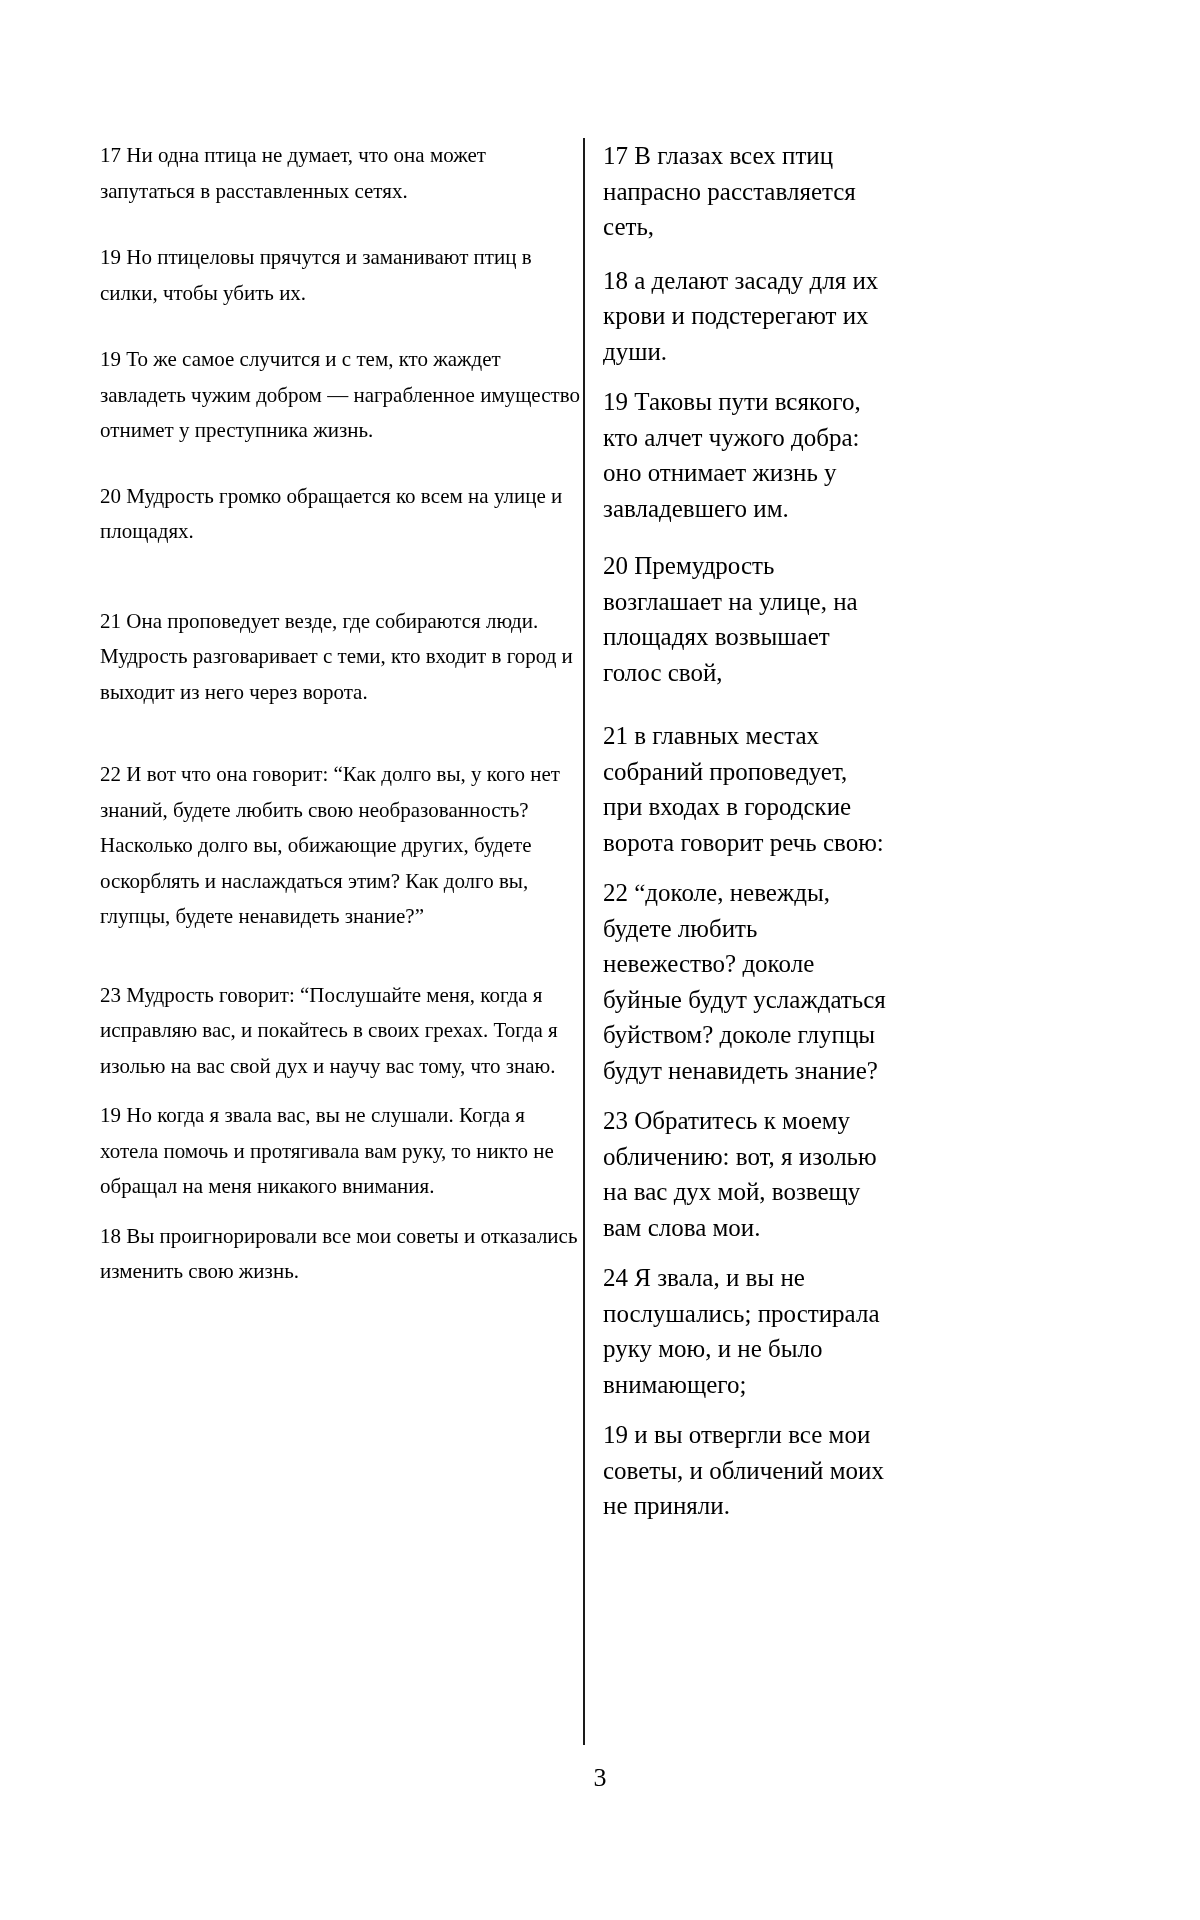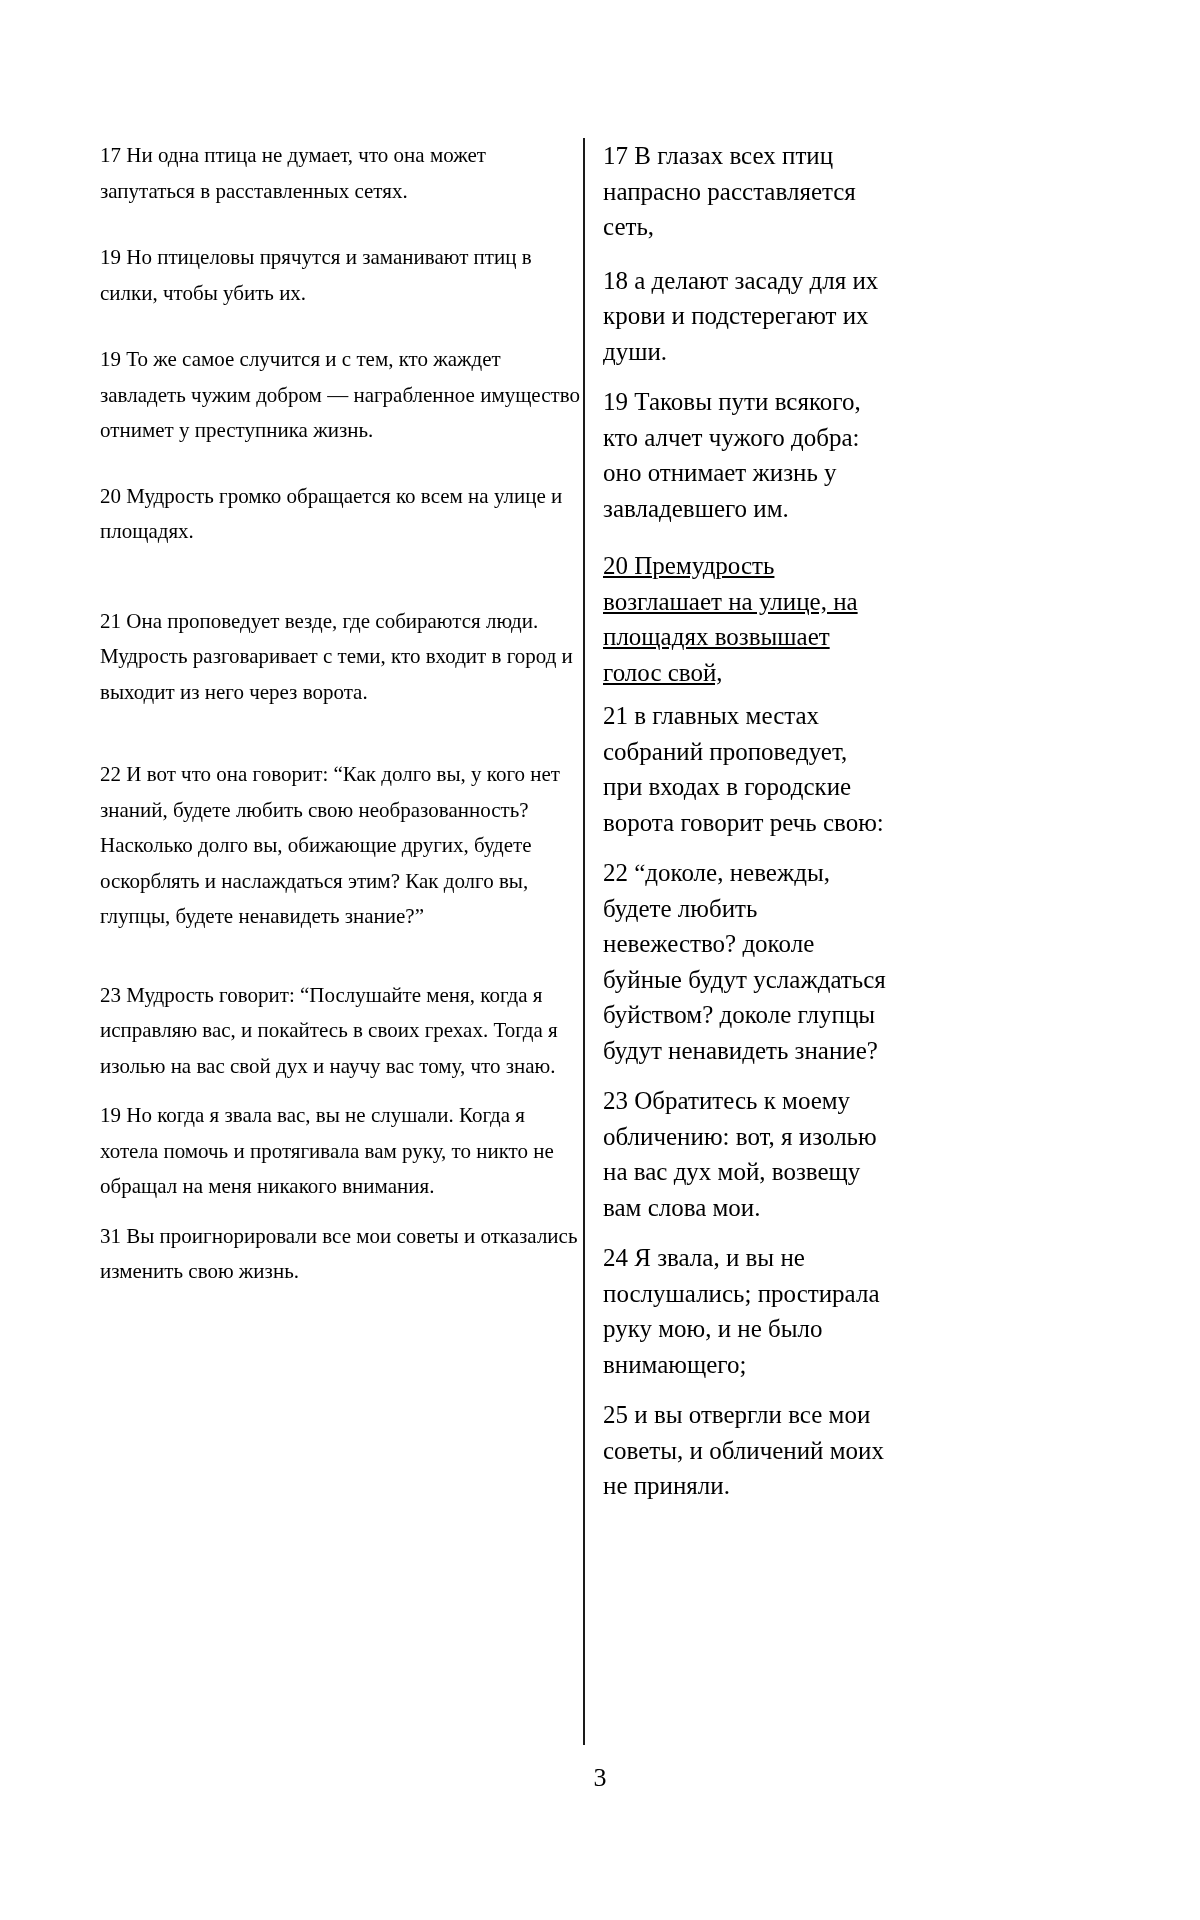--- a/index.html
+++ b/index.html
@@ -80,21 +80,21 @@
   .col-left .v20 { margin-bottom: 54px; }
   .col-left .v21 { margin-bottom: 47px; }
   .col-left .v22 { margin-bottom: 43px; }
   .col-left .v23 { margin-bottom: 14px; }
   .col-left .v24 { margin-bottom: 14px; }
   .col-left .v25 { margin-bottom: 0; }
 
   .col-right .v17 { }
   .col-right .v18 { margin-bottom: 15px; }
   .col-right .v19 { margin-bottom: 22px; }
-  .col-right .v20 { margin-bottom: 8px; text-decoration: underline; }
+  .col-right .v20 { margin-bottom: 28px; }
   .col-right .v21 { margin-bottom: 15px; }
   .col-right .v22 { margin-bottom: 15px; }
   .col-right .v23 { margin-bottom: 15px; }
   .col-right .v24 { margin-bottom: 15px; }
   .col-right .v25 { margin-bottom: 0; }
 
   .page-number {
     position: absolute;
     left: 0;
     top: 1763px;
@@ -113,34 +113,34 @@
 
     <div class="col-left">
       <p class="verse v17">17 Ни одна птица не думает, что она может запутаться в расставленных сетях.</p>
       <p class="verse v18">19 Но птицеловы прячутся и заманивают птиц в силки, чтобы убить их.</p>
       <p class="verse v19">19 То же самое случится и с тем, кто жаждет завладеть чужим добром — награбленное имущество отнимет у преступника жизнь.</p>
       <p class="verse v20">20 Мудрость громко обращается ко всем на улице и площадях.</p>
       <p class="verse v21">21 Она проповедует везде, где собираются люди. Мудрость разговаривает с теми, кто входит в город и выходит из него через ворота.</p>
       <p class="verse v22">22 И вот что она говорит: “Как долго вы, у кого нет знаний, будете любить свою необразованность? Насколько долго вы, обижающие других, будете оскорблять и наслаждаться этим? Как долго вы, глупцы, будете ненавидеть знание?”</p>
       <p class="verse v23">23 Мудрость говорит: “Послушайте меня, когда я исправляю вас, и покайтесь в своих грехах. Тогда я изолью на вас свой дух и научу вас тому, что знаю.</p>
       <p class="verse v24">19 Но когда я звала вас, вы не слушали. Когда я хотела помочь и протягивала вам руку, то никто не обращал на меня никакого внимания.</p>
-      <p class="verse v25">31 Вы проигнорировали все мои советы и отказались изменить свою жизнь.</p>
+      <p class="verse v25">18 Вы проигнорировали все мои советы и отказались изменить свою жизнь.</p>
     </div>
 
     <div class="divider"></div>
 
     <div class="col-right">
       <p class="verse v17">17 В глазах всех птиц напрасно расставляется сеть,</p>
       <p class="verse v18">18 а делают засаду для их крови и подстерегают их души.</p>
       <p class="verse v19">19 Таковы пути всякого, кто алчет чужого добра: оно отнимает жизнь у завладевшего им.</p>
       <p class="verse v20">20 Премудрость возглашает на улице, на площадях возвышает голос свой,</p>
       <p class="verse v21">21 в главных местах собраний проповедует, при входах в городские ворота говорит речь свою:</p>
       <p class="verse v22">22 “доколе, невежды, будете любить невежество? доколе буйные будут услаждаться буйством? доколе глупцы будут ненавидеть знание?</p>
       <p class="verse v23">23 Обратитесь к моему обличению: вот, я изолью на вас дух мой, возвещу вам слова мои.</p>
       <p class="verse v24">24 Я звала, и вы не послушались; простирала руку мою, и не было внимающего;</p>
-      <p class="verse v25">25 и вы отвергли все мои советы, и обличений моих не приняли.</p>
+      <p class="verse v25">19 и вы отвергли все мои советы, и обличений моих не приняли.</p>
     </div>
 
   </div>
 
   <div class="page-number">3</div>
 
 </div>
 
 </body></html>

